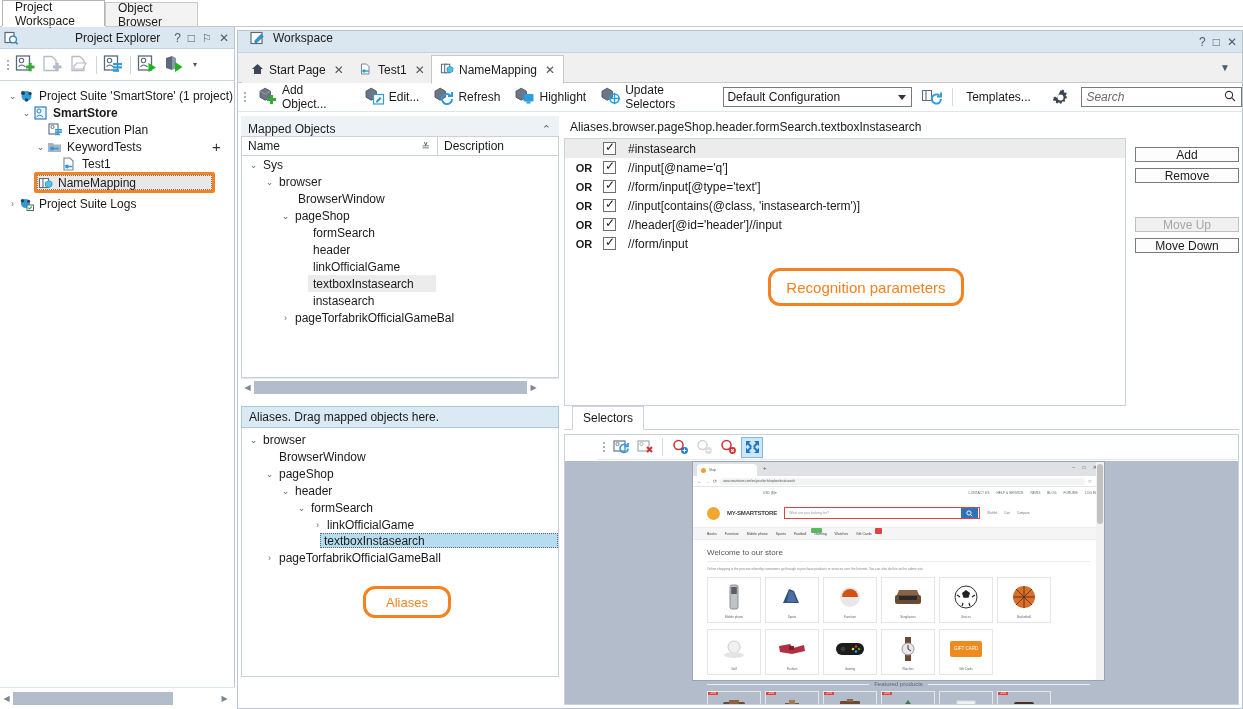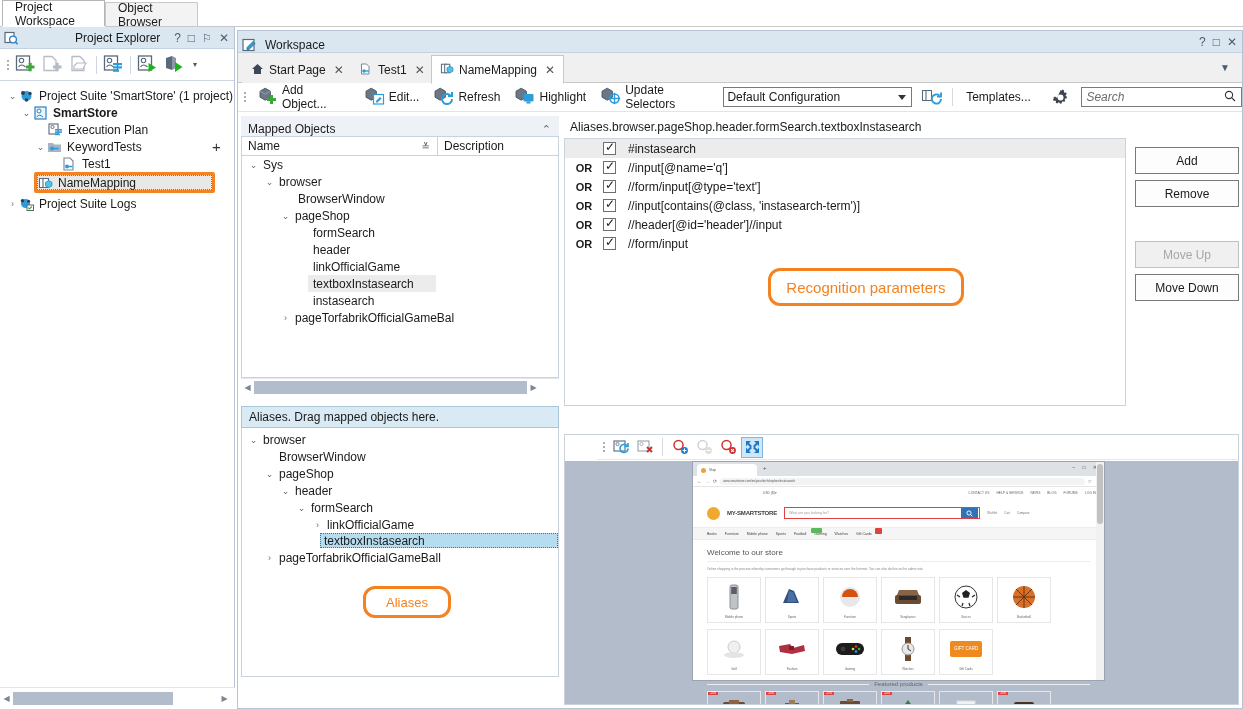--- a/index.html
+++ b/index.html
@@ -49,21 +49,21 @@
 
   
   .trow { height:17px; display:flex; align-items:center; white-space:nowrap; font-size:12px; position:relative; }
   .tw { display:inline-block; width:13px; text-align:center; color:#5a6a7a; font-size:9px; flex:0 0 13px; }
   .tlabel { margin-left:3px; }
   .ticon { width:15px; height:14px; margin-right:2px; flex:0 0 15px; display:inline-block; position:relative; }
 
   
   .main { position:absolute; left:237px; top:30px; width:1006px; height:679px; background:#ffffff;
           border:1px solid #b8c4d4; }
-  .ws-header { height:22px; background:#dbe7f0; display:flex; align-items:flex-end; padding:0 4px;
+  .ws-header { height:22px; background:#dbe7f0; display:flex; align-items:flex-start; padding:0 12px;
                border-bottom:1px solid #c3d2e0; position:relative; }
   .ws-btns { position:absolute; right:5px; top:0; height:22px; display:flex; align-items:center; gap:7px;
              color:#4a5a72; font-size:12px; }
 
   .doc-tabs { height:30px; background:#f0f0f0; position:relative; border-bottom:1px solid #c8c8c8; }
   .doc-tab { position:absolute; top:4px; height:26px; display:flex; align-items:center; gap:5px;
              padding:0 8px; font-size:12px; background:#f0f0f0; border:1px solid transparent; }
   .doc-tab.active { background:#ffffff; border:1px solid #c8c8c8; border-bottom:1px solid #ffffff;
                     top:2px; height:29px; z-index:4; }
   .tabx { color:#555; font-size:12px; margin-left:3px; }
@@ -110,21 +110,21 @@
   .sel-wrap { position:absolute; left:0; top:22px; right:0; height:268px; display:flex; }
   .sel-list { flex:1; border:1px solid #c9d2dd; background:#ffffff; overflow:hidden; }
   .sel-row { height:19px; display:flex; align-items:center; font-size:12px; }
   .sel-row.sel { background:#ececec; }
   .sel-or { width:38px; text-align:center; font-weight:bold; font-size:11px; }
   .cbx { width:13px; height:13px; border:1px solid #6e6e6e; background:#fff; position:relative;
          display:inline-block; }
   .cbx:after { content:"✓"; position:absolute; left:1px; top:-3px; font-size:12px; color:#222; }
   .sel-txt { margin-left:12px; }
   .sel-btns { width:113px; padding-left:9px; padding-top:9px; display:flex; flex-direction:column; gap:6px; }
-  .btn { height:27px; border:1px solid #7a7a7a; background:#fdfdfd; display:flex; align-items:center;
+  .btn { height:15px; border:1px solid #7a7a7a; background:#fdfdfd; display:flex; align-items:center;
          justify-content:center; font-size:12px; }
   .btn.disabled { color:#a6a6a6; background:#f0f0f0; border-color:#c0c0c0; }
 
   .callout { position:absolute; border:3px solid #f58220; border-radius:12px; color:#f58220;
              display:flex; align-items:center; justify-content:center; background:#ffffff; }
 
   .sel-tabs { position:absolute; left:0; top:290px; right:0; height:24px; border-bottom:1px solid #c9d2dd; }
   .sel-tab { position:absolute; left:8px; top:0; height:24px; padding:0 10px; font-size:12px;
              display:flex; align-items:center; background:#ffffff; border:1px solid #c9d2dd;
              border-bottom:1px solid #ffffff; }
@@ -671,20 +671,25 @@
           <div style="height:22px;"></div>
           <div class="btn disabled">
               <span>Move Up</span>
             </div>
           <div class="btn">
               <span>Move Down</span>
             </div>
         </div>
       </div>
 
+      <div class="sel-tabs">
+        <div class="sel-tab">
+          <span>Selectors</span>
+        </div>
+      </div>
 
       <div class="preview">
         <div class="pv-toolbar">
           <div class="grip">
               <i></i>
               <i></i>
               <i></i>
             </div>
           <div class="pv-ico">
             <svg width="17" height="16" viewBox="0 0 17 16">

